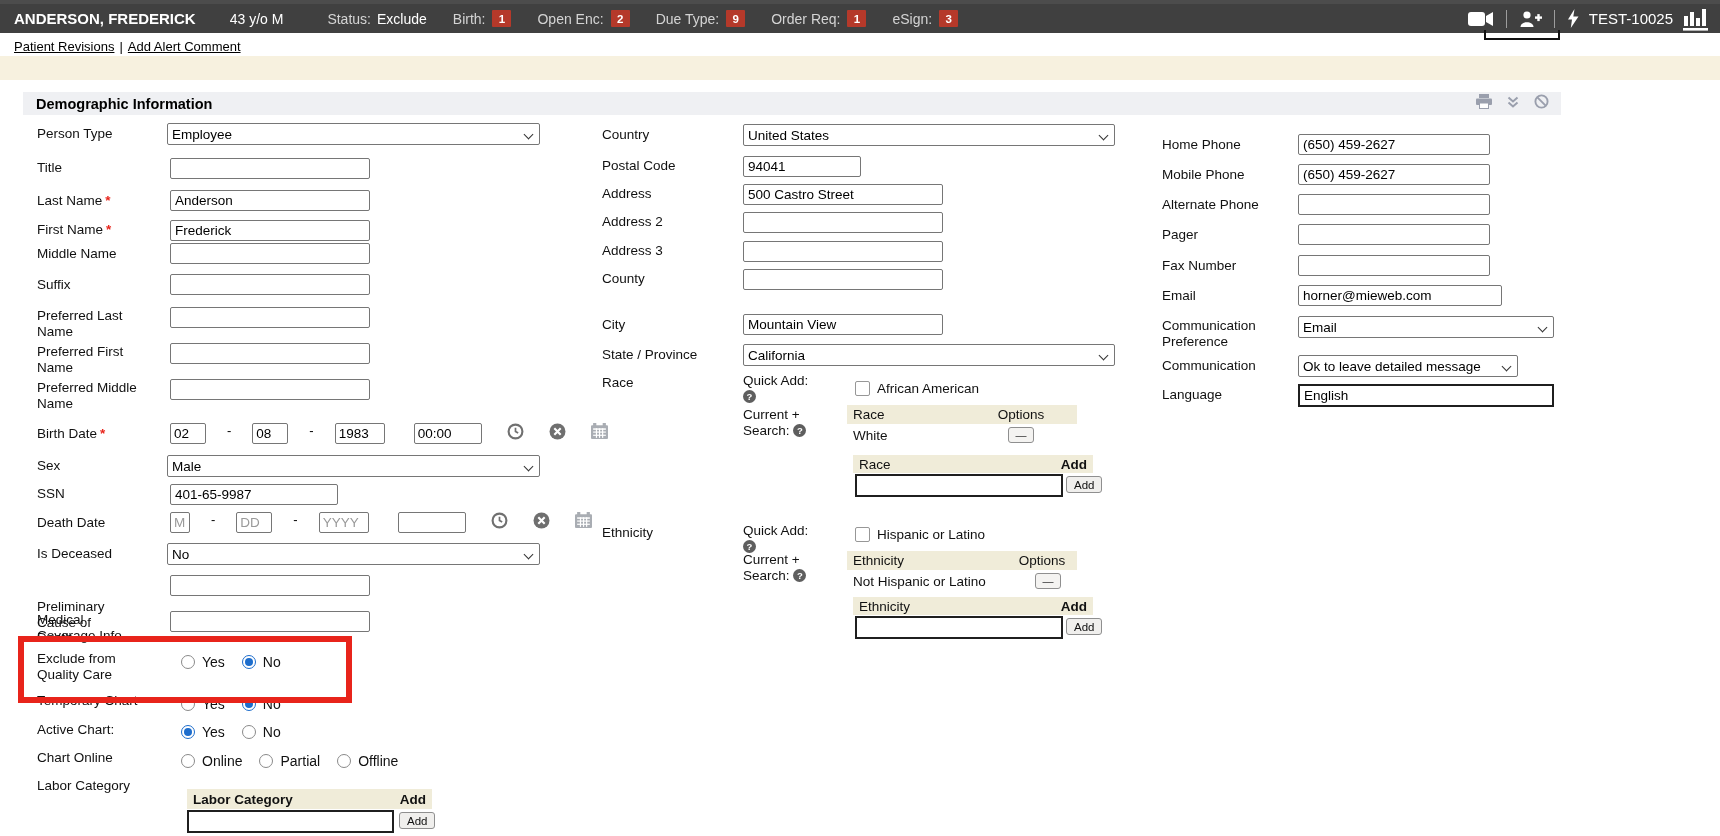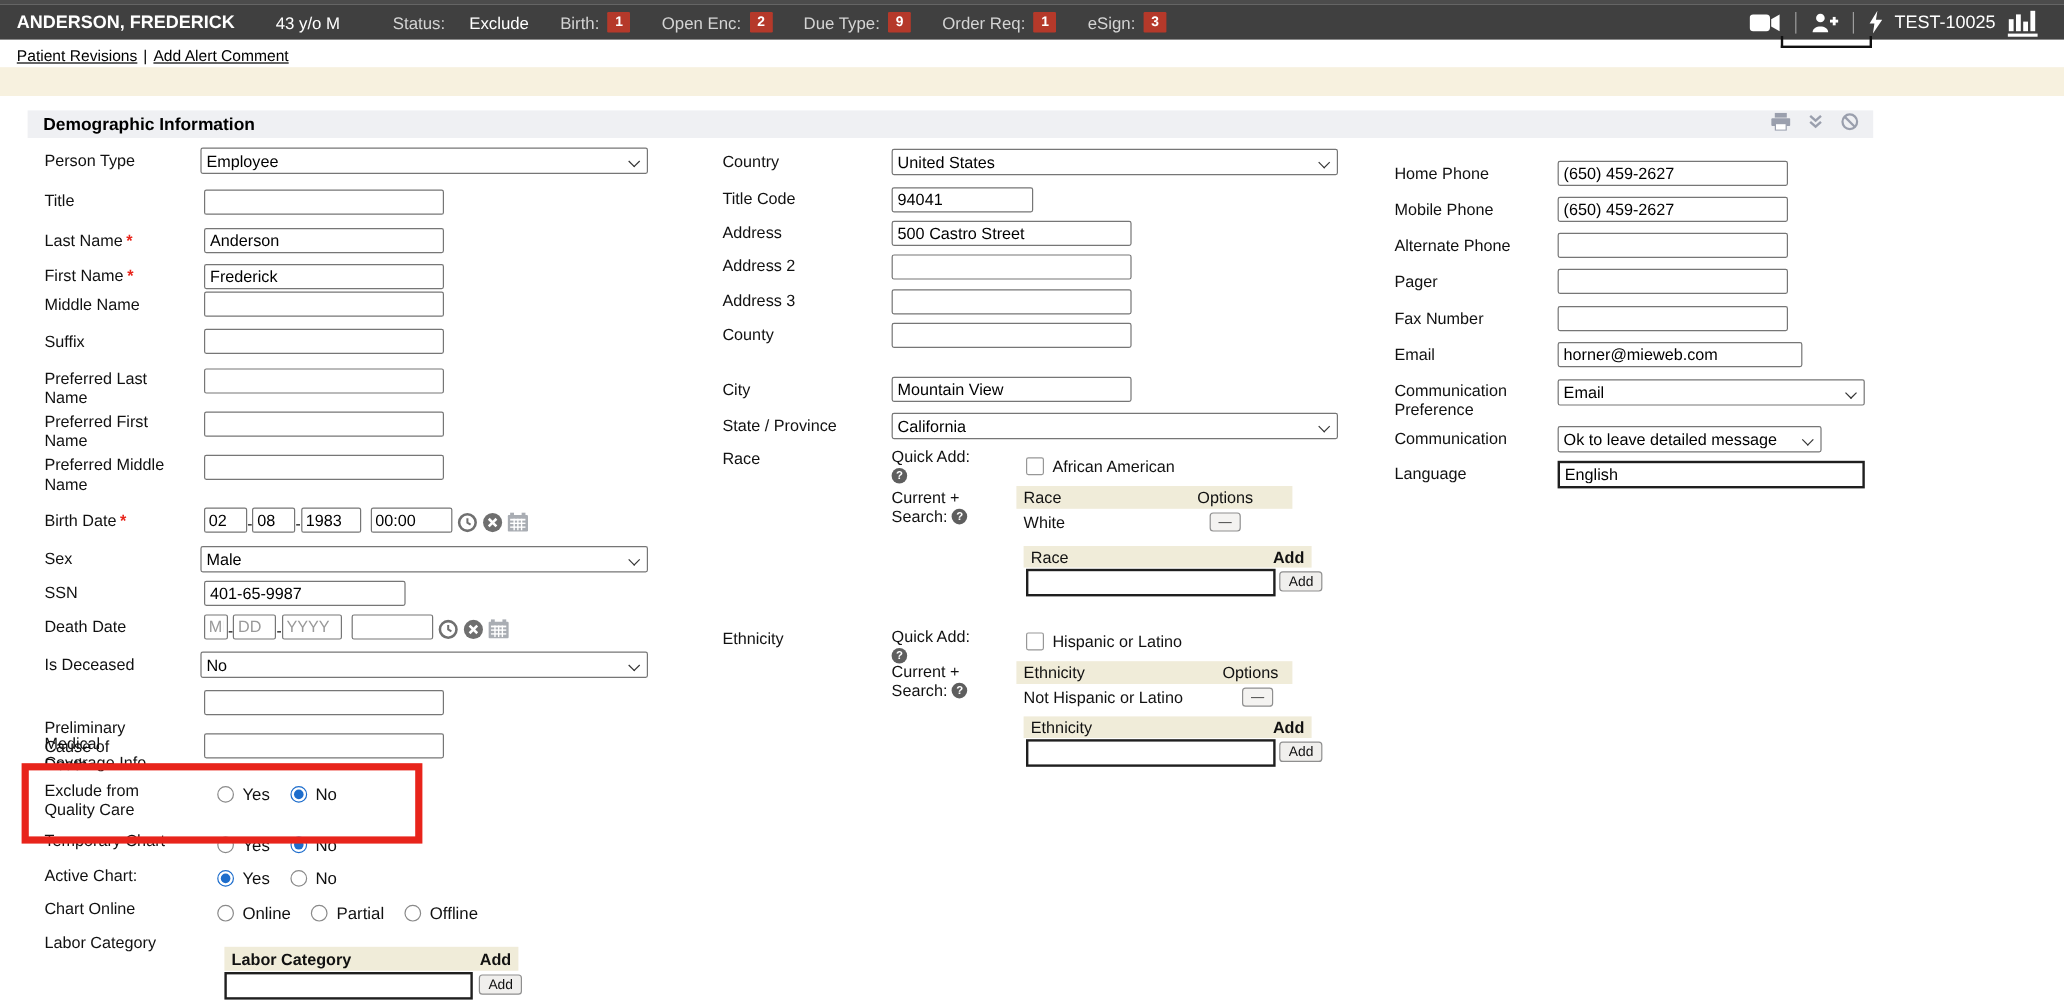--- a/index.html
+++ b/index.html
@@ -3,24 +3,24 @@
 <meta charset="utf-8">
 <style>
   html,body{margin:0;padding:0}
   body{width:1720px;height:836px;position:relative;font-family:"Liberation Sans",sans-serif;background:#fff;overflow:hidden}
   
   .topedge{position:absolute;left:0;top:0;width:1720px;height:4px;background:#4c4c4c}
   .topbar{position:absolute;left:0;top:4px;width:1720px;height:29px;background:#404040;display:flex;align-items:center;color:#fff;font-size:14px}
   .pt-name{font-weight:bold;font-size:15px;margin-left:14px}
   .age{margin-left:34px}
   .muted{color:#d4d4d4}
-  .statusgrp{margin-left:44px;display:flex;gap:20px}
+  .statusgrp{margin-left:44px;display:flex;gap:6px}
   .ctr{margin-left:26px;display:flex;align-items:center;gap:7px}
   .badge{min-width:11px;height:17px;background:#b5392a;color:#fff;font-weight:bold;font-size:11.5px;display:flex;align-items:center;justify-content:center;padding:0 4px;border-radius:1px}
-  .tb-right{margin-left:auto;display:flex;align-items:center;padding-right:20px}
+  .tb-right{margin-left:auto;display:flex;align-items:center;padding-right:10px}
   .tbsep{width:1px;height:18px;background:#9d9d9d;margin:0 12px}
   .sysid{font-size:15px;margin:0 10px 0 10px}
   .tbicon{display:flex;align-items:center}
   
   .navlinks{position:absolute;left:14px;top:39px;font-size:13px;color:#000}
   .navlinks span.lnk{text-decoration:underline;cursor:pointer}
   .navsep{margin:0 5px}
   .creamband{position:absolute;left:0;top:56px;width:1720px;height:24px;background:#f7f1df}
   
   .phead{position:absolute;left:23px;top:92px;width:1538px;height:23px;background:#eff0f3;display:flex;align-items:center}
@@ -40,21 +40,21 @@
   .radio.on{border-color:#1d6dcc;position:relative}
   .radio.on::after{content:"";position:absolute;left:2px;top:2px;width:8px;height:8px;background:#1d6dcc;border-radius:50%}
   .rtxt{margin:0 17px 0 7px}
   .chk{position:absolute;width:13px;height:13px;border:1.8px solid #979797;border-radius:2px;background:#fff;box-sizing:content-box}
   .chklbl{position:absolute;font-size:13.5px;color:#111}
   .tblhead{position:absolute;display:flex;background:#f0ecd9;font-size:13.5px;align-items:center;color:#111}
   .tcell{padding:1px 6px;white-space:nowrap}
   .minus{position:absolute;box-sizing:border-box;width:26px;height:16px;border:1px solid #8f8f8f;border-radius:3px;background:#f4f3f1;font-size:11px;line-height:12px;text-align:center;color:#333;padding:0}
   .addbtn{position:absolute;box-sizing:border-box;height:17px;border:1px solid #8f8f8f;border-radius:3px;background:#f0efed;font-family:"Liberation Sans",sans-serif;font-size:11.5px;padding:1px 7px;color:#111}
   .q{display:inline-block;width:13px;height:13px;border-radius:50%;background:#5e5e5e;color:#fff;font-size:9.5px;font-weight:bold;text-align:center;line-height:13px;vertical-align:middle}
-  .daterow{position:absolute;display:flex;align-items:flex-end;gap:0}
+  .daterow{position:absolute;display:flex;align-items:flex-start;gap:21px}
   .dti{box-sizing:border-box;height:21px;border:1px solid #767676;border-radius:2px;font-family:"Liberation Sans",sans-serif;font-size:13.5px;padding:0 3px}
   .dti::placeholder{color:#9a9a9a}
   .dsep{font-size:13px;margin:0 0}
   .dicon{display:inline-flex;margin-left:4px}
   .redbox{position:absolute;left:18px;top:636px;width:322px;height:55px;border:6px solid #e8241b;z-index:40;pointer-events:none}
   .artifact{position:absolute;left:1484px;top:30px;width:72px;height:8px;border-left:2px solid #111;border-right:2px solid #111;border-bottom:2px solid #111}
 </style>
 </head>
 <body>
 
@@ -309,21 +309,21 @@
   <div class="tcell" style="font-weight:bold">Add</div>
 </div>
 <input class="ti dk" style="left: 187px; top: 810px; width: 207px;" value="">
 <button class="addbtn" style="left:399px;top:812px">Add</button>
 
 <div class="redbox"></div>
 
 <div class="lbl" style="left:602px;top:127px">Country</div>
 <div class="selw" style="left:743px;top:124px;width:372px"><select><option>United States</option></select></div>
 
-<div class="lbl" style="left:602px;top:158px">Title Code</div>
+<div class="lbl" style="left:602px;top:158px">Postal Code</div>
 <input class="ti" style="left: 743px; top: 156px; width: 118px;" value="94041">
 
 <div class="lbl" style="left:602px;top:186px">Address</div>
 <input class="ti" style="left: 743px; top: 184px; width: 200px;" value="500 Castro Street">
 
 <div class="lbl" style="left:602px;top:214px">Address 2</div>
 <input class="ti" style="left: 743px; top: 212px; width: 200px;" value="">
 
 <div class="lbl" style="left:602px;top:243px">Address 3</div>
 <input class="ti" style="left: 743px; top: 241px; width: 200px;" value="">

